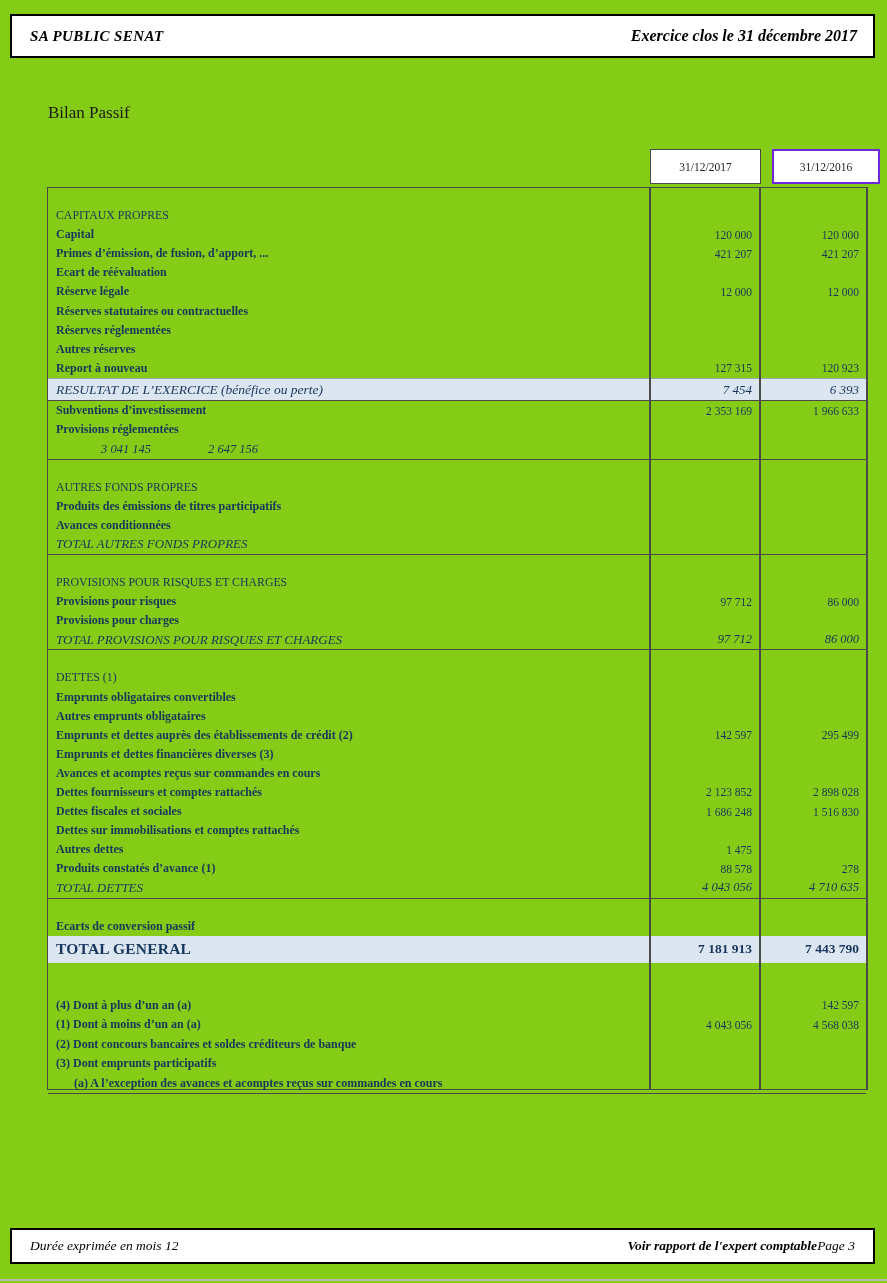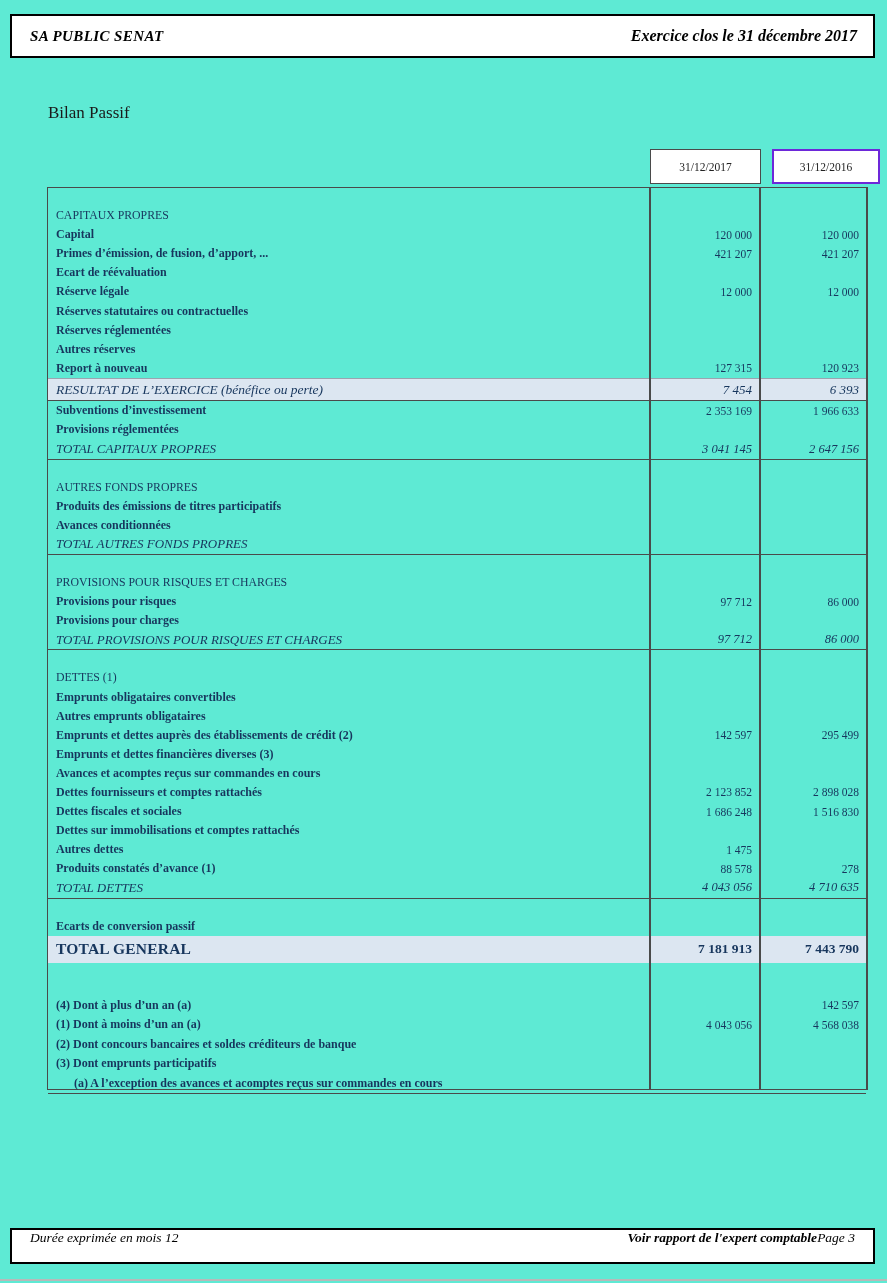--- a/index.html
+++ b/index.html
@@ -1,20 +1,20 @@
 <!DOCTYPE html>
 <html><head>
 <meta charset="utf-8">
 <style>
   html, body { margin: 0; padding: 0; background: #ffffff; }
   .page {
     position: relative;
     width: 887px;
     height: 1283px;
-    background: #5eead4;
+    background: #84cc16;
     font-family: "Liberation Serif", "DejaVu Serif", serif;
     overflow: hidden;
   }
   .page-edge {
     position: absolute; left: 0; right: 0; bottom: 2px; height: 2px;
     background: #b9b9b9;
   }
 
   
   .header-box {
@@ -79,21 +79,21 @@
   .row.grand .val   { font-weight: bold; font-size: 13.5px; }
 
   .row.spacer { height: 33px; }
   .row.note { height: 19.5px; }
   .row.note-indent .label { padding-left: 26px; }
 
   
   .footer-box {
     position: absolute; left: 10px; top: 1228px; width: 865px; height: 36px;
     border: 2px solid #000000; box-sizing: border-box;
-    display: flex; 
+    display: flex; align-items: center;
     padding: 0 18px; background: #fff;
     font-style: italic; font-size: 13.5px; color: #000;
   }
   .footer-left { flex: 1; }
   .footer-center { font-weight: bold; }
 </style>
 </head>
 <body>
 
 <div class="page">
@@ -165,21 +165,20 @@
           <div class="cell label">Subventions d’investissement</div>
           <div class="cell val v2017">2 353 169</div>
           <div class="cell val v2016">1 966 633</div>
         </div>
         <div class="row item">
           <div class="cell label">Provisions réglementées</div>
           <div class="cell val v2017"></div>
           <div class="cell val v2016"></div>
         </div>
         <div class="row total">
-          <div class="cell label">TOTAL CAPITAUX PROPRES</div>
           <div class="cell val v2017">3 041 145</div>
           <div class="cell val v2016">2 647 156</div>
         </div>
       </div>
       <div class="section">
         <div class="row section-h">
           <div class="cell label">AUTRES FONDS PROPRES</div>
           <div class="cell val v2017"></div>
           <div class="cell val v2016"></div>
         </div>

